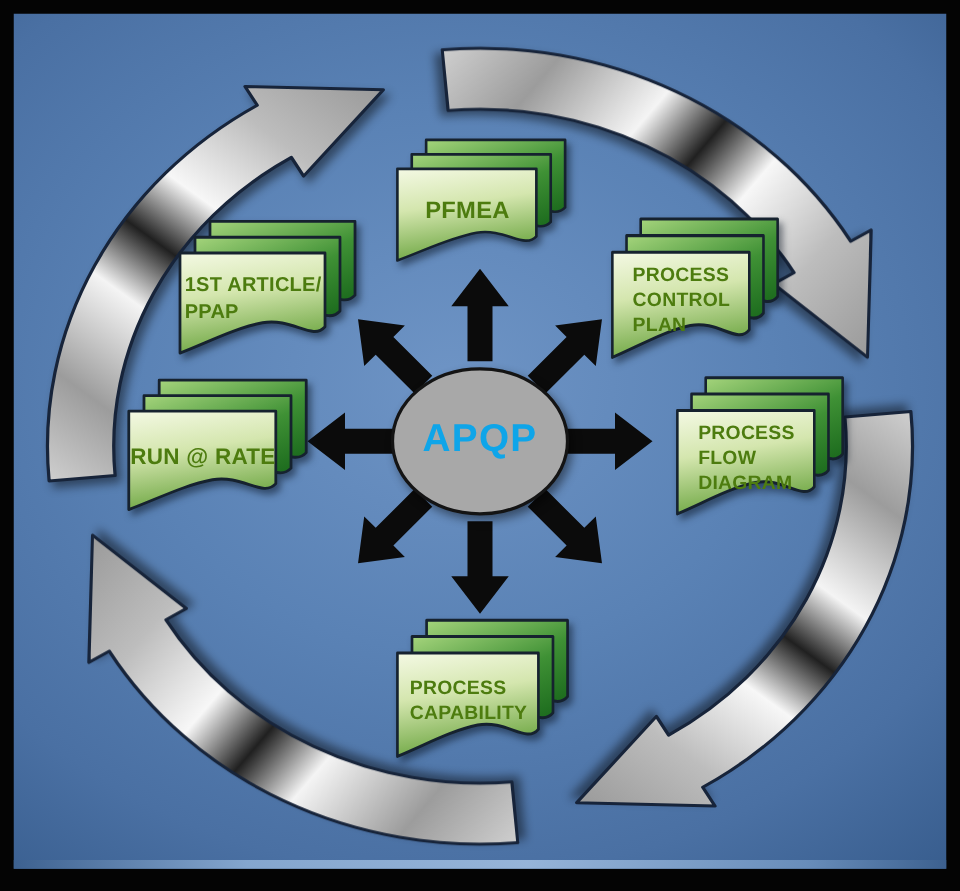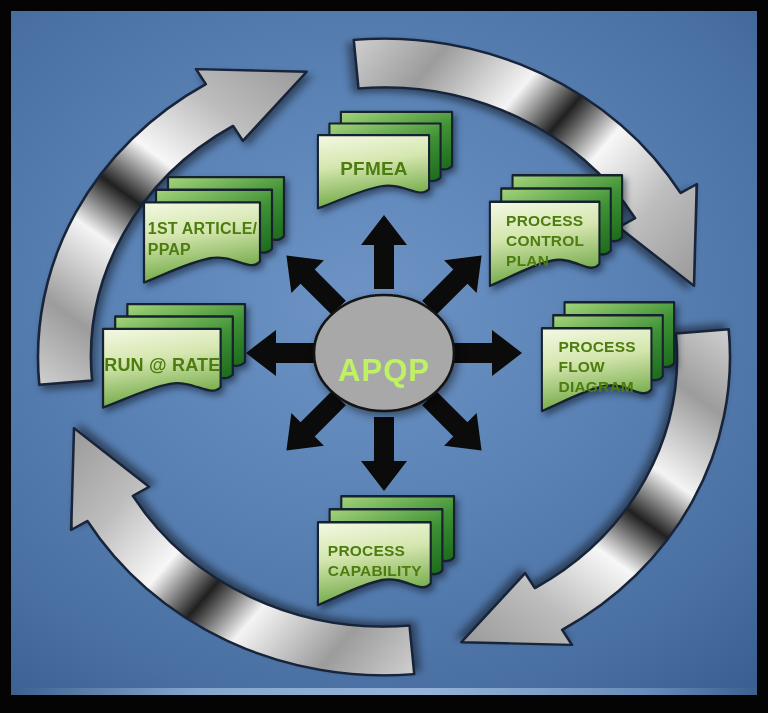--- a/index.html
+++ b/index.html
@@ -25,23 +25,23 @@
 
   .stack { position:absolute; filter:drop-shadow(3px 4px 3px rgba(5,15,30,.5)); }
   .stack svg { position:absolute; left:0; top:0; width:100%; height:100%; }
   .stack-label {
     position:absolute; left:1%; top:22%; width:82%; height:66%;
     display:flex; align-items:center; justify-content:center;
     text-align:left; white-space:pre-line;
     color:#4d7c0f; font-weight:bold; line-height:1.28; letter-spacing:.2px;
   }
   .hub-label {
-    position:absolute; left:312px; top:344px; width:144px; height:54px;
+    position:absolute; left:312px; top:324px; width:144px; height:54px;
     display:flex; align-items:center; justify-content:center;
-    color:#bef264; font-weight:bold; font-size:31px; letter-spacing:1px;
+    color:#0ea5e9; font-weight:bold; font-size:31px; letter-spacing:1px;
   }
 </style>
 </head>
 <body>
 
 <div class="frame">
   <div class="scene">
     <div class="bottom-strip"></div>
   </div>
 

